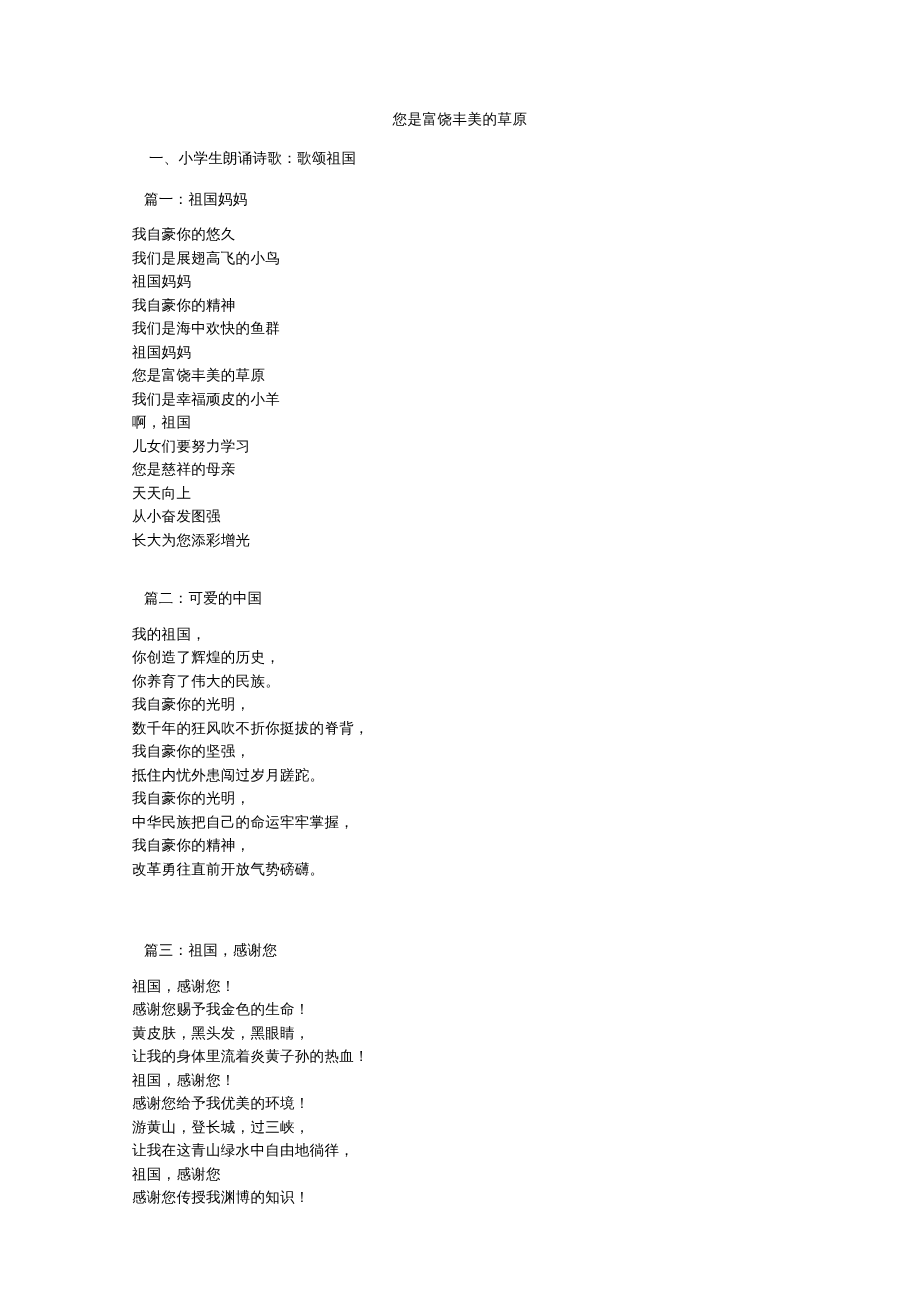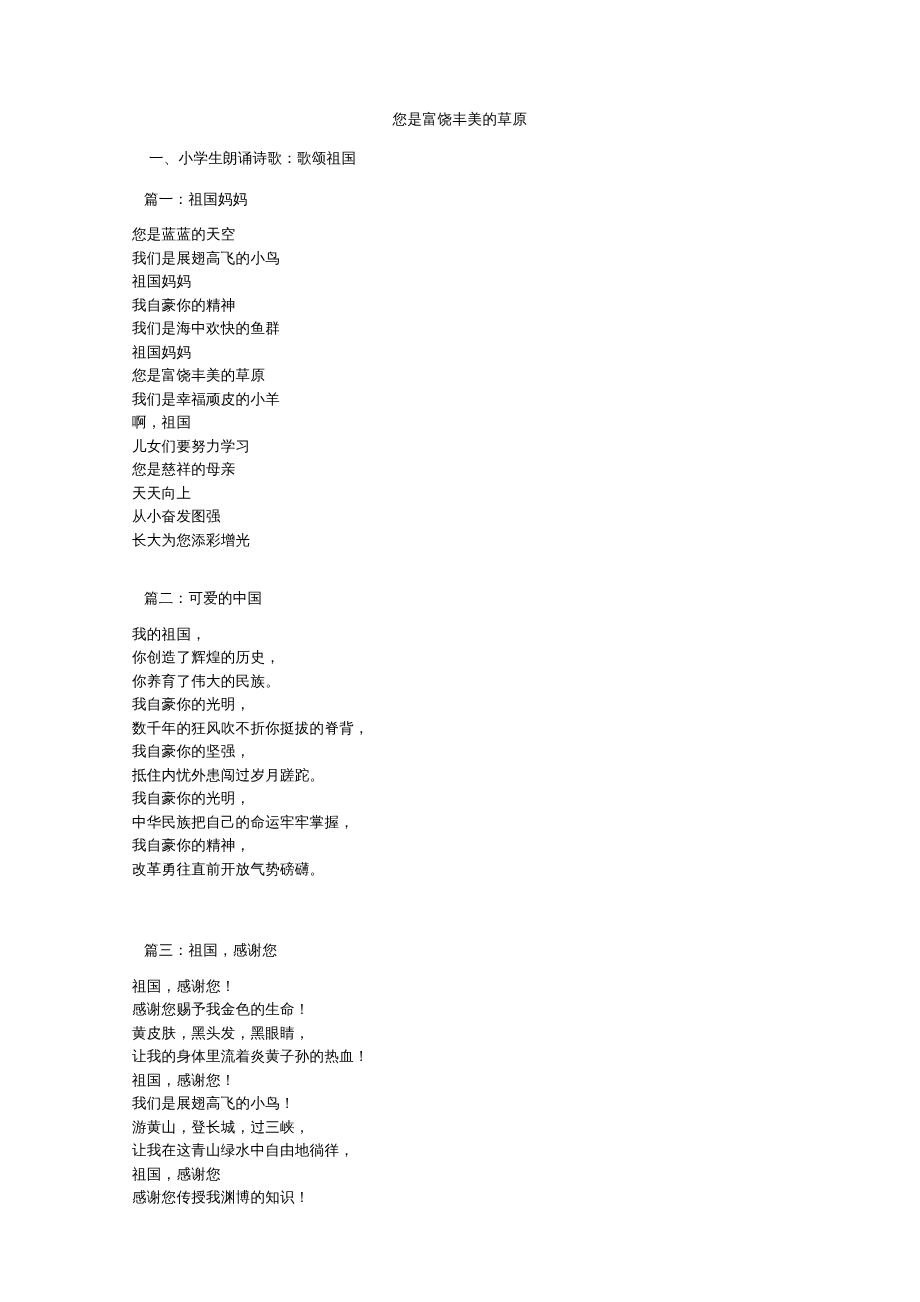--- a/index.html
+++ b/index.html
@@ -60,21 +60,21 @@
 <body>
 
 <div class="page">
 
   <div class="doc-title">您是富饶丰美的草原</div>
 
   <div class="section-heading">一、小学生朗诵诗歌：歌颂祖国</div>
 
   <div class="poem-block">
     <div class="poem-title">篇一：祖国妈妈</div>
-    <div class="poem-line">您是蓝蓝的天空</div>
+    <div class="poem-line">我自豪你的悠久</div>
     <div class="poem-line">我们是展翅高飞的小鸟</div>
     <div class="poem-line">祖国妈妈</div>
     <div class="poem-line">我自豪你的精神</div>
     <div class="poem-line">我们是海中欢快的鱼群</div>
     <div class="poem-line">祖国妈妈</div>
     <div class="poem-line">您是富饶丰美的草原</div>
     <div class="poem-line">我们是幸福顽皮的小羊</div>
     <div class="poem-line">啊，祖国</div>
     <div class="poem-line">儿女们要努力学习</div>
     <div class="poem-line">您是慈祥的母亲</div>
@@ -102,20 +102,20 @@
 
   <div class="gap-lg"></div>
 
   <div class="poem-block">
     <div class="poem-title">篇三：祖国，感谢您</div>
     <div class="poem-line">祖国，感谢您！</div>
     <div class="poem-line">感谢您赐予我金色的生命！</div>
     <div class="poem-line">黄皮肤，黑头发，黑眼睛，</div>
     <div class="poem-line">让我的身体里流着炎黄子孙的热血！</div>
     <div class="poem-line">祖国，感谢您！</div>
-    <div class="poem-line">我们是展翅高飞的小鸟！</div>
+    <div class="poem-line">感谢您给予我优美的环境！</div>
     <div class="poem-line">游黄山，登长城，过三峡，</div>
     <div class="poem-line">让我在这青山绿水中自由地徜徉，</div>
     <div class="poem-line">祖国，感谢您</div>
     <div class="poem-line">感谢您传授我渊博的知识！</div>
   </div>
 
 </div>
 
 </body></html>

